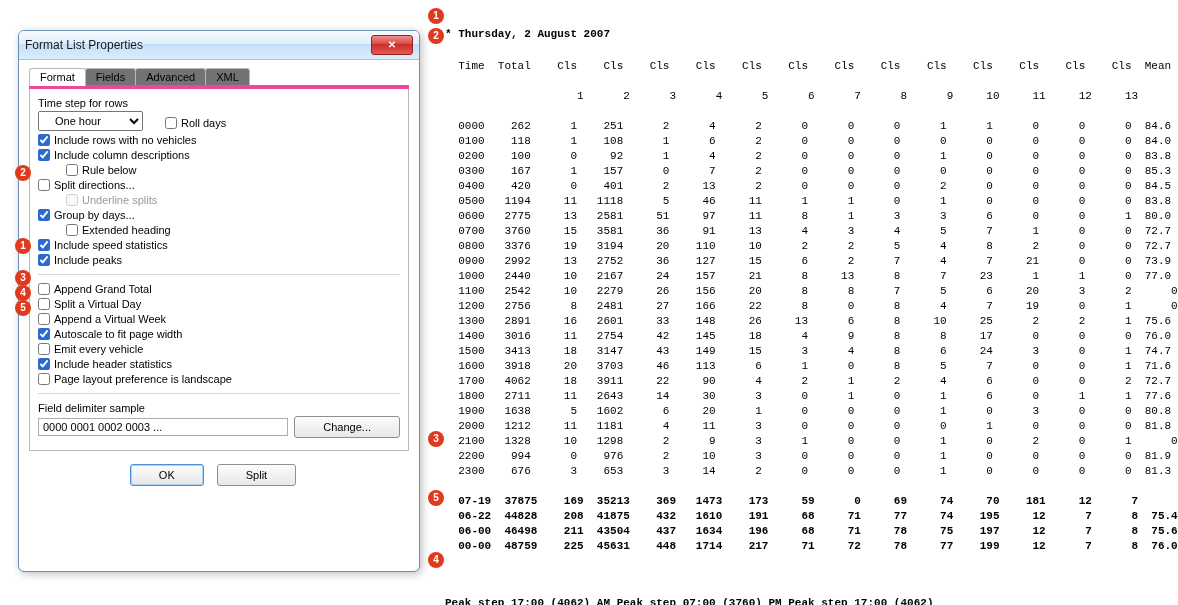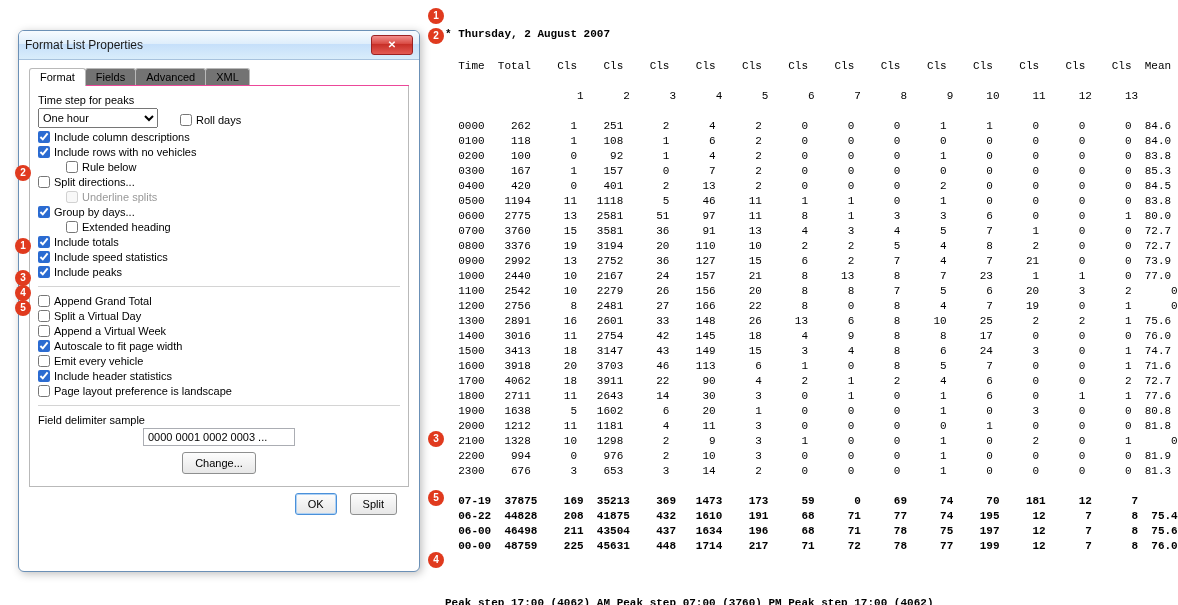--- a/index.html
+++ b/index.html
@@ -1,38 +1,38 @@
 <!DOCTYPE html>
 <html><head>
 <meta charset="utf-8">
 <style>
   body{margin:0;font-family:"Segoe UI",Tahoma,sans-serif;font-size:11px;background:#fff;width:1178px;height:605px;position:relative;}
   .dialog{position:absolute;left:18px;top:30px;width:400px;height:540px;border:1px solid #6b90b6;border-radius:6px;box-shadow:2px 2px 8px rgba(0,0,0,.25);background:#fff;overflow:hidden;}
   .titlebar{height:28px;background:linear-gradient(#f7fbff,#dfeefb 45%,#c5dffa 46%,#d9edfb);display:flex;align-items:center;padding:0 6px;border-bottom:1px solid #a7c2dd;}
   .titlebar-text{flex:1;color:#1a1a1a;font-weight:normal;font-size:12px;}
   .close-btn{width:40px;height:18px;border:1px solid #9b2222;border-radius:3px;background:linear-gradient(#f28f8d,#d7473f 45%,#c72f27 46%,#e45a53);color:#fff;display:flex;align-items:center;justify-content:center;font-weight:bold;font-size:10px;line-height:1;}
   .dlg-body{padding:8px 10px 10px 10px;}
-  .tabstrip{display:flex;gap:0;border-bottom:1px solid #ec4899;}
+  .tabstrip{display:flex;gap:0;border-bottom:4px solid #ec4899;}
   .tab{padding:2px 10px;border:1px solid #b9b9b9;border-bottom:none;background:#737373;position:relative;font-size:11px;border-radius:3px 3px 0 0;margin-right:-1px;}
   .tab.active{background:#fff;z-index:2;padding-bottom:3px;margin-bottom:-1px;}
   .pane{border:1px solid #b9b9b9;border-top:none;padding:8px 8px 12px 8px;background:#fff;}
   .label{margin-bottom:2px;}
-  select{font-size:11px;width:120px;height:20px;}
+  select{font-size:11px;width:105px;height:20px;padding-left:12px;}
   .row-inline{display:flex;align-items:center;gap:8px;margin-top:2px;}
   .chk-row{display:flex;gap:4px;margin-top:3px;}
   .chk-row.indent{margin-left:28px;}
   .chk-row label{color:#000;}
   .chk-row.disabled label{color:#999;}
   input[type=checkbox]{margin:0;width:12px;height:12px;accent-color:#2b6bd1;}
   .sep{border:none;border-top:1px solid #d4d4d4;margin:8px 0;}
   .sample-label{margin-top:4px;margin-bottom:2px;}
-  .sample-row{display:flex;gap:6px;align-items:center;flex-direction:column;}
+  .sample-row{display:flex;gap:6px;align-items:center;}
   .sample-input{flex:1;font-size:11px;padding:2px 4px;border:1px solid #abadb3;height:18px;box-sizing:border-box;}
-  .dlg-buttons{display:flex;justify-content:flex-end;gap:13px;margin:6px 12px 14px 0;}
-  button.std{font-size:11px;padding:2px 12px;height:22px;border:1px solid #8e8f8f;border-radius:3px;background:linear-gradient(#fdfdfd,#e7e7e7);}
+  .dlg-buttons{display:flex;justify-content:center;gap:13px;margin:13px 12px 14px 0;}
+  button.std{font-size:11px;padding:2px 28px;height:22px;border:1px solid #8e8f8f;border-radius:3px;background:linear-gradient(#fdfdfd,#e7e7e7);}
   button.std.default{border:1px solid #4a90d9;box-shadow:0 0 0 1px #aed1f4 inset;}
 
   .report{position:absolute;left:445px;top:12px;width:720px;font-family:"Courier New",monospace;font-size:11px;white-space:pre;line-height:15px;}
   .rpt-heading{font-weight:bold;}
   .rpt-bold{font-weight:bold;}
   .report-lines{margin-top:2px;}
 
   .marker{position:absolute;width:16px;height:16px;border-radius:50%;background:#e03a1e;color:#fff;font-weight:bold;font-size:10px;display:flex;align-items:center;justify-content:center;font-family:"Segoe UI",sans-serif;text-align:center;line-height:1;}
 </style>
 </head>
@@ -46,59 +46,55 @@
     </div>
   </div>
   <div class="dlg-body">
     <div class="tabstrip">
       <div class="tab active">Format</div>
       <div class="tab">Fields</div>
       <div class="tab">Advanced</div>
       <div class="tab">XML</div>
     </div>
     <div class="pane">
-      <div class="label">Time step for peaks</div>
+      <div class="label">Time step for rows</div>
       <div class="row-inline">
         <select><option>One hour</option></select>
         <div class="chk-row" style="margin-left:14px;">
           <input type="checkbox" style="">
           <label>Roll days</label>
         </div>
       </div>
       <div class="chk-row">
           <input type="checkbox" checked="" style="">
-          <label>Include column descriptions</label>
+          <label>Include rows with no vehicles</label>
         </div>
       <div class="chk-row">
           <input type="checkbox" checked="" style="">
-          <label>Include rows with no vehicles</label>
+          <label>Include column descriptions</label>
         </div>
       <div class="chk-row indent">
           <input type="checkbox" style="">
           <label>Rule below</label>
         </div>
       <div class="chk-row">
           <input type="checkbox" style="">
           <label>Split directions...</label>
         </div>
       <div class="chk-row indent disabled">
           <input type="checkbox" disabled="" style="">
           <label>Underline splits</label>
         </div>
       <div class="chk-row">
           <input type="checkbox" checked="" style="">
           <label>Group by days...</label>
         </div>
       <div class="chk-row indent">
           <input type="checkbox" style="">
           <label>Extended heading</label>
-        </div>
-      <div class="chk-row">
-          <input type="checkbox" checked="" style="">
-          <label>Include totals</label>
         </div>
       <div class="chk-row">
           <input type="checkbox" checked="" style="">
           <label>Include speed statistics</label>
         </div>
       <div class="chk-row">
           <input type="checkbox" checked="" style="">
           <label>Include peaks</label>
         </div>
       <hr class="sep">

